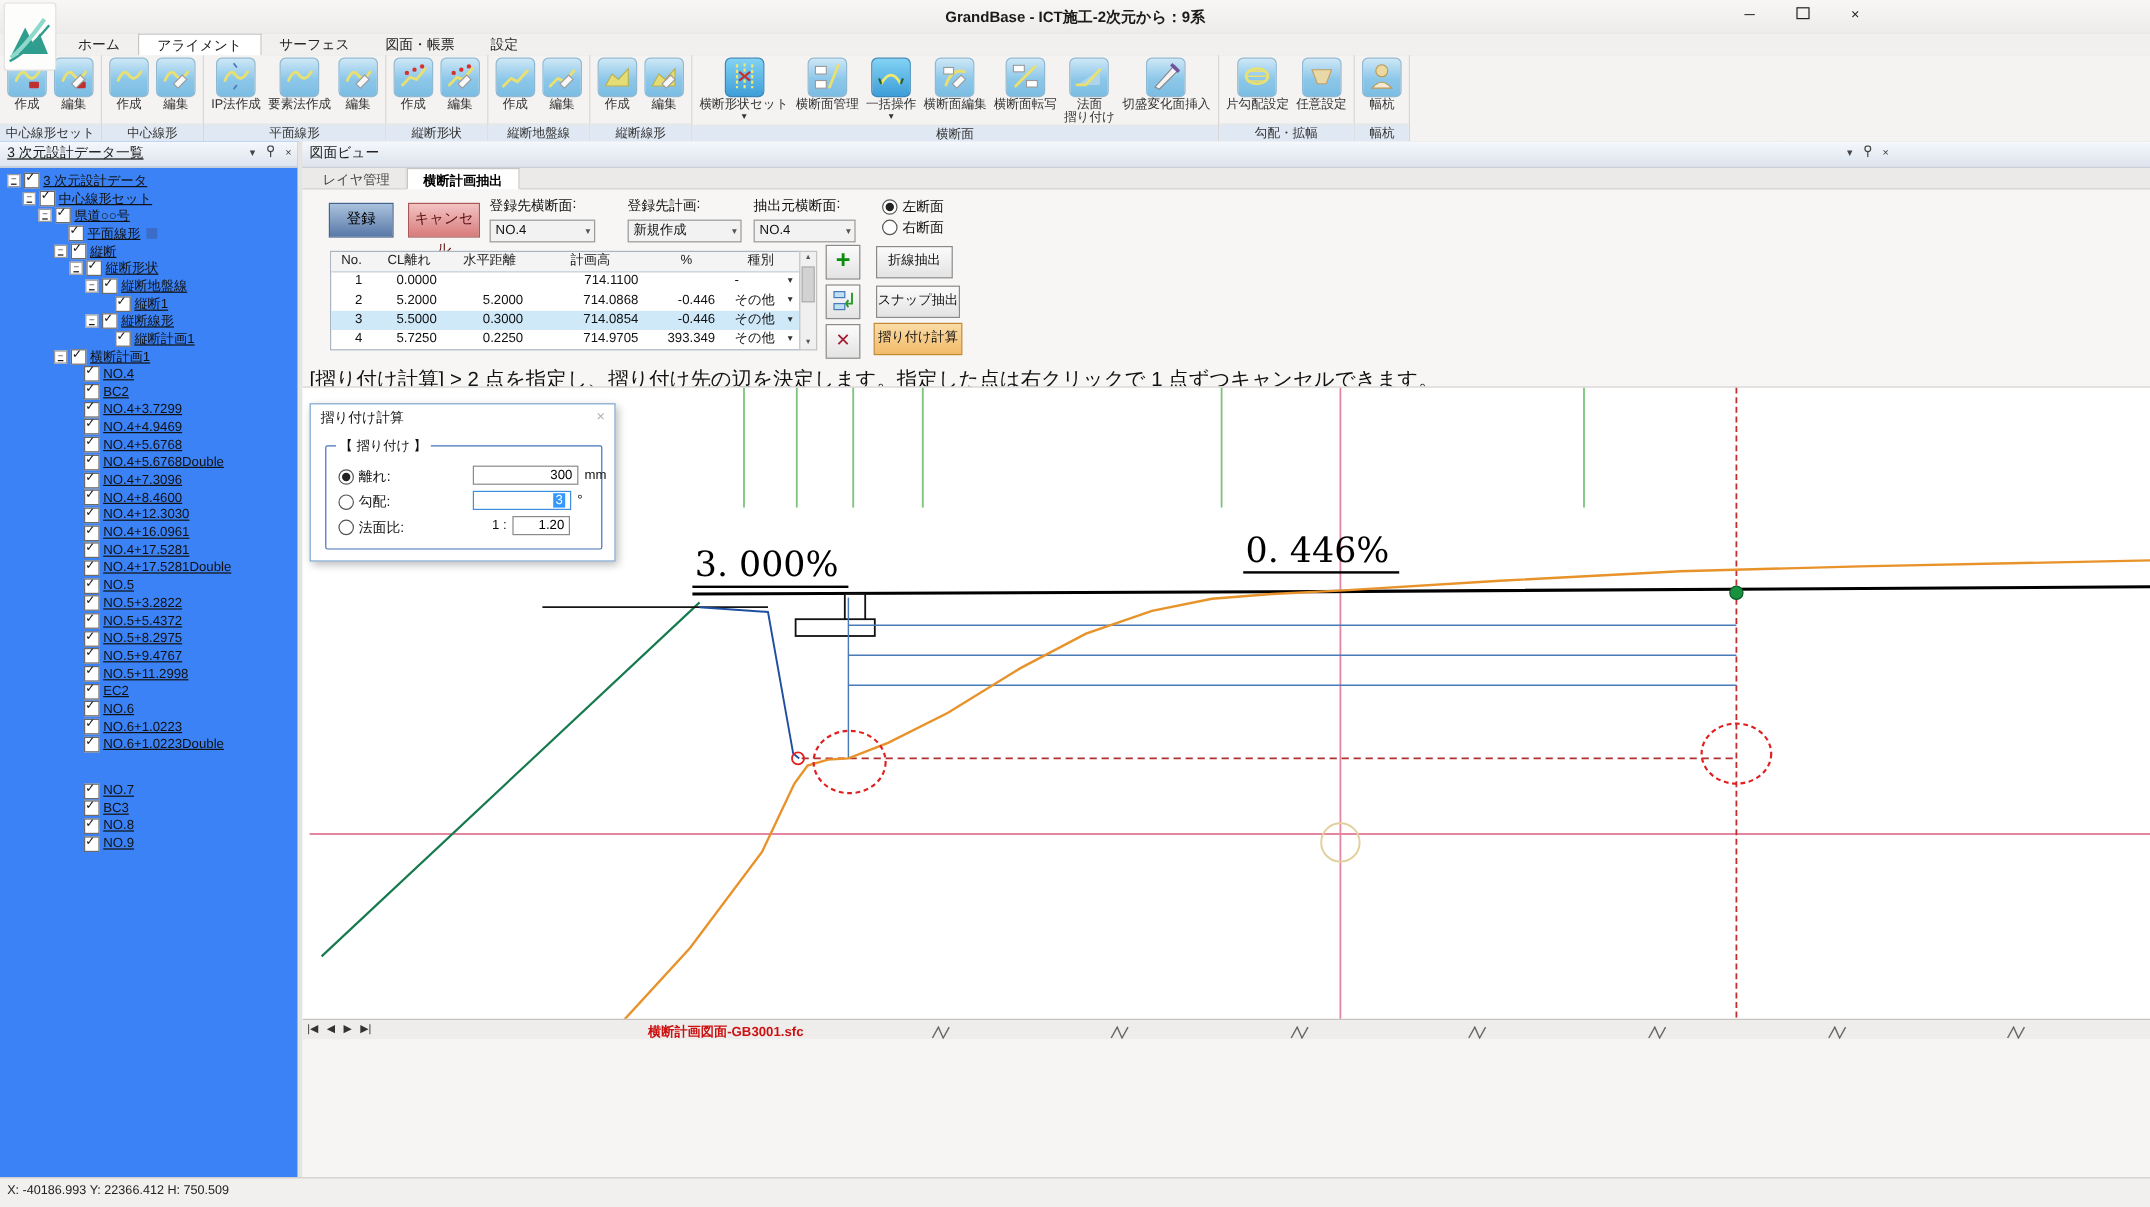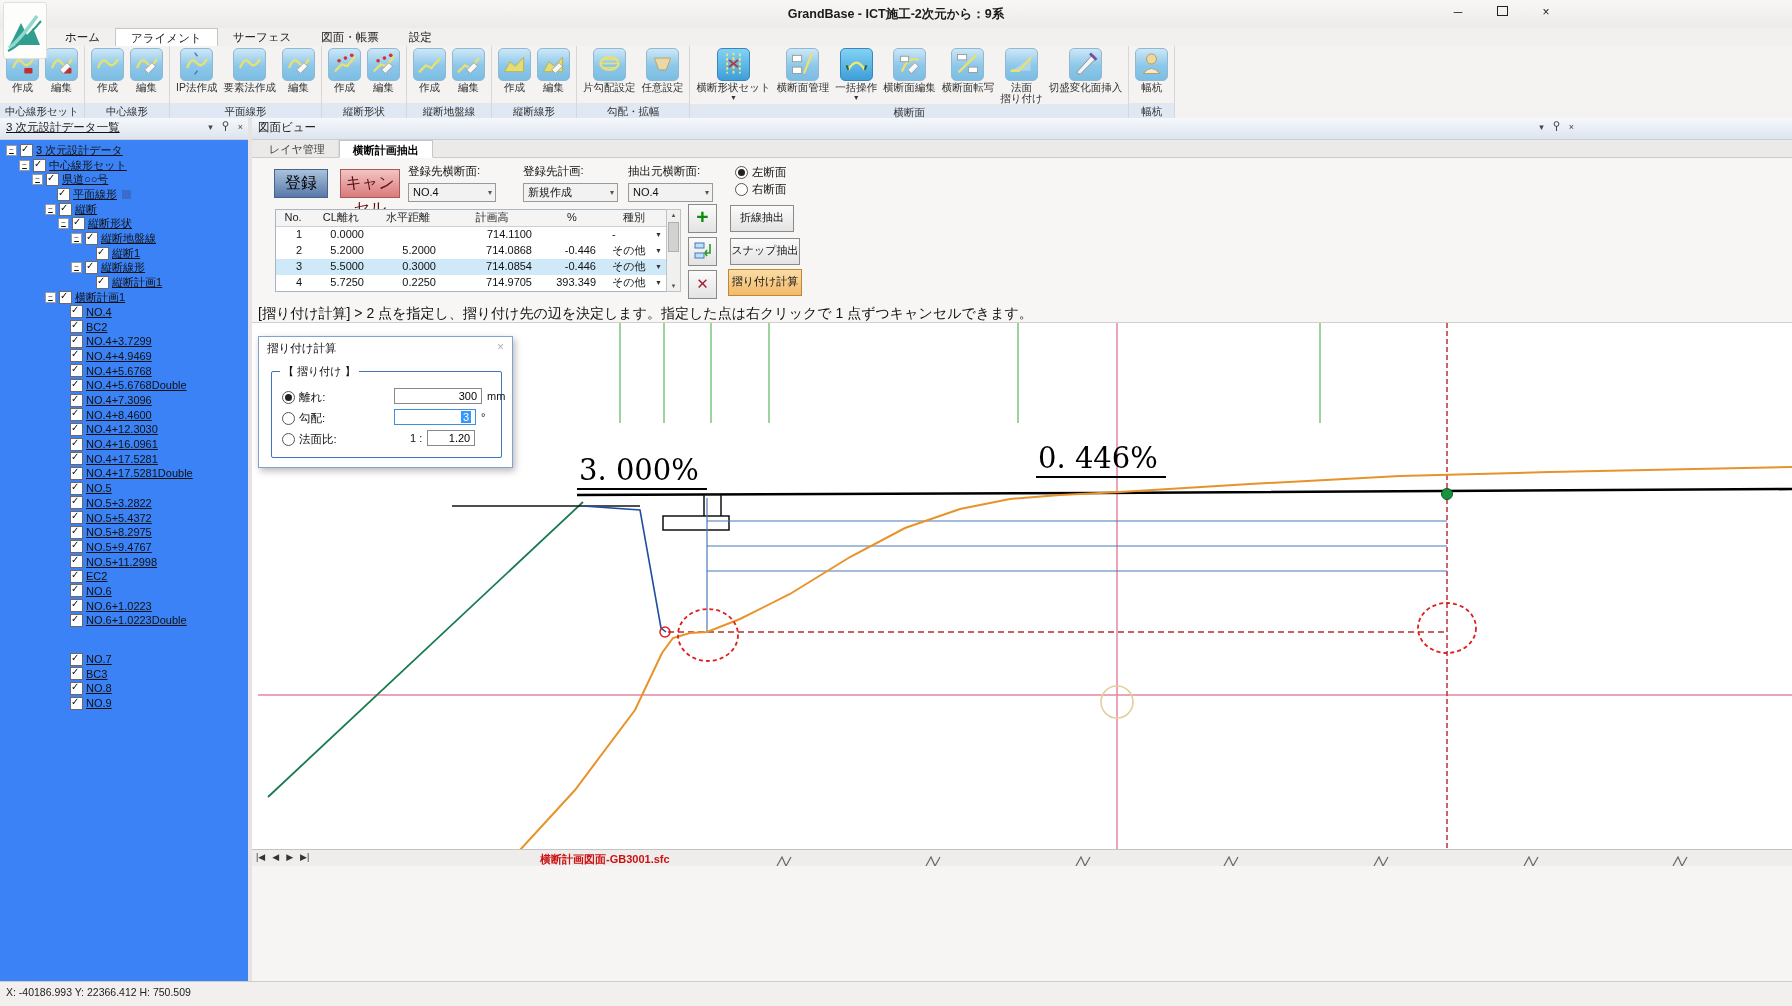--- a/index.html
+++ b/index.html
@@ -53,21 +53,21 @@
   .sq{width:9px;height:9px;background:#3a6cc8;margin-left:5px;flex:none;}
   
   #splitter{position:absolute;left:248px;top:118px;width:4px;bottom:20px;background:#e6e4e2;border-right:1px solid #cac8c6;}
   
   #main-view{position:absolute;top:118px;left:252px;right:0;bottom:20px;display:flex;flex-direction:column;background:#f2f1ef;}
   #view-tabs{height:17px;background:#eceae8;border-bottom:1px solid #cfcdcb;display:flex;font-size:11px;padding-left:4px;}
   .view-tab{padding:2px 13px 0;color:#444;border-right:1px solid #dbd9d7;}
   .view-tab.active{background:#fff;color:#000;border:1px solid #c8c6c4;border-bottom:1px solid #fff;margin-bottom:-1px;font-weight:bold;}
   #view-content{position:relative;flex:1;background:#f7f6f4;overflow:hidden;}
   
-  .push-btn{position:absolute;text-align:center;font-size:16px;border:1px solid #46648e;
+  .push-btn{position:absolute;text-align:center;font-size:12px;border:1px solid #46648e;
     background:linear-gradient(#aac2dd,#5878a8);color:#000;line-height:25px;}
   #btn-register{left:22px;top:11px;width:52px;height:27px;}
   #btn-cancel{left:88px;top:11px;width:58px;height:27px;background:linear-gradient(#f3c3c3,#d87b7b);
     border-color:#a85858;color:#5a1010;}
   .combo-block{position:absolute;top:6px;font-size:11.5px;}
   .combo-label{display:flex;margin-bottom:4px;color:#111;}
   .combo{height:16px;border:1px solid #9a9a9a;background:#f2f2f2;font-size:11px;padding:1px 14px 0 4px;position:relative;line-height:14px;}
   .combo .ca{position:absolute;right:3px;top:2px;font-size:8px;color:#555;}
   #combo1{left:156px;width:88px;} #combo2{left:271px;width:95px;} #combo3{left:376px;width:85px;}
   #radio-group{position:absolute;left:483px;top:6px;font-size:11.5px;}
@@ -87,21 +87,21 @@
   #tscroll .thumb{position:absolute;left:1px;right:1px;top:12px;height:28px;background:#d2d2d2;border:1px solid #b0b0b0;}
   
   .sbtn{position:absolute;background:linear-gradient(#fbfbfb,#e3e3e3);border:1px solid #8a8a8a;
     font-size:11px;text-align:center;line-height:23px;color:#111;}
   #btn-add{left:436px;top:46px;width:27px;height:27px;color:#0c8c0c;font-size:21px;font-weight:bold;line-height:24px;}
   #btn-poly{left:478px;top:47px;width:62px;height:25px;}
   #btn-snapicon{left:436px;top:79px;width:27px;height:27px;}
   #btn-snap{left:478px;top:80px;width:68px;height:25px;}
   #btn-del{left:436px;top:112px;width:27px;height:27px;color:#a02030;font-size:15px;font-weight:bold;line-height:25px;}
   #btn-fit{left:476px;top:111px;width:72px;height:25px;background:linear-gradient(#fadca6,#f2ba6a);border-color:#c08830;}
-  #view-message{position:absolute;left:6px;top:147px;font-size:14px;color:#111;white-space:nowrap;}
+  #view-message{position:absolute;left:6px;top:147px;font-size:17px;color:#111;white-space:nowrap;}
   
   #drawing{position:absolute;left:0;top:164px;width:100%;height:527px;background:#fff;border-top:1px solid #d2d0ce;}
   .pct{position:absolute;font-family:"DejaVu Serif","Liberation Serif",serif;font-size:29px;color:#000;
     border-bottom:2px solid #000;padding:0 8px 1px 2px;white-space:nowrap;}
   #pct-left{left:325px;top:130px;} #pct-right{left:784px;top:118px;}
   
   #sheet-strip{position:absolute;left:0;top:691px;width:100%;height:17px;background:#eeedec;border-top:1px solid #c5c3c1;}
   #nav-btns{position:absolute;left:4px;top:2px;display:flex;gap:7px;font-size:9px;color:#333;}
   #doc-tab{position:absolute;left:288px;top:2px;font-size:11px;font-weight:bold;color:#cc1111;white-space:nowrap;}
   .zz{position:absolute;top:3px;}
@@ -233,32 +233,20 @@
             </svg></div><span>作成</span></div>
         <div class="rbtn"><div class="ricon"><svg viewBox="0 0 32 32" width="29" height="29">
               <path d="M5 25 L11 14 L17 19 L26 9 L26 25 Z" fill="#e4dc74" stroke="#b8b050"></path>
               <path d="M18 27 l8 -8 -4 -4 -8 8 z" fill="#f8f8f8" stroke="#999" stroke-width="1"></path>
             </svg></div><span>編集</span></div>
       </div>
       <div class="rgroup-label">縦断線形</div>
     </div>
     <div class="rgroup">
       <div class="rbtns">
-        <div class="rbtn"><div class="ricon"><svg viewBox="0 0 32 32" width="29" height="29">
-              <ellipse cx="16" cy="16" rx="10" ry="7" fill="none" class="gy"></ellipse>
-              <path d="M6 16 H26 M8 11.5 H24 M8 20.5 H24" class="gy2"></path>
-            </svg></div><span>片勾配設定</span></div>
-        <div class="rbtn"><div class="ricon"><svg viewBox="0 0 32 32" width="29" height="29">
-              <path d="M7 10 H25 L20 23 H12 Z" fill="#ead9a8" stroke="#c0a060"></path>
-            </svg></div><span>任意設定</span></div>
-      </div>
-      <div class="rgroup-label">勾配・拡幅</div>
-    </div>
-    <div class="rgroup">
-      <div class="rbtns">
         <div class="rbtn"><div class="ricon dark"><svg viewBox="0 0 32 32" width="29" height="29">
               <path d="M9 5 V27 M16 4 V28 M23 5 V27" stroke="#f0e870" stroke-width="2" stroke-dasharray="3,2" fill="none"></path>
               <path d="M11 12 L21 20 M21 12 L11 20" stroke="#c03030" stroke-width="2"></path>
             </svg></div><span>横断形状セット</span><span class="rdrop">▼</span></div>
         <div class="rbtn"><div class="ricon"><svg viewBox="0 0 32 32" width="29" height="29">
               <rect x="5" y="7" width="10" height="7" fill="#fff" stroke="#999"></rect>
               <rect x="5" y="20" width="10" height="7" fill="#fff" stroke="#999"></rect>
               <path d="M18 26 L26 6" class="gy"></path>
             </svg></div><span>横断面管理</span></div>
         <div class="rbtn"><div class="ricon dark"><svg viewBox="0 0 32 32" width="29" height="29">
@@ -279,20 +267,32 @@
               <path d="M5 24 L26 24 L26 10 Z" fill="#bcd8ea" opacity="0.75"></path>
               <path d="M5 24 H13 L26 10" class="gy"></path>
             </svg></div><span>法面
 摺り付け</span></div>
         <div class="rbtn"><div class="ricon"><svg viewBox="0 0 32 32" width="29" height="29">
               <path d="M6 26 L24 6 L28 10 L10 28 Z" fill="#f4f4f4" stroke="#888"></path>
               <path d="M21 5 L28 12" stroke="#7050a0" stroke-width="3"></path>
             </svg></div><span>切盛変化面挿入</span></div>
       </div>
       <div class="rgroup-label">横断面</div>
+    </div>
+    <div class="rgroup">
+      <div class="rbtns">
+        <div class="rbtn"><div class="ricon"><svg viewBox="0 0 32 32" width="29" height="29">
+              <ellipse cx="16" cy="16" rx="10" ry="7" fill="none" class="gy"></ellipse>
+              <path d="M6 16 H26 M8 11.5 H24 M8 20.5 H24" class="gy2"></path>
+            </svg></div><span>片勾配設定</span></div>
+        <div class="rbtn"><div class="ricon"><svg viewBox="0 0 32 32" width="29" height="29">
+              <path d="M7 10 H25 L20 23 H12 Z" fill="#ead9a8" stroke="#c0a060"></path>
+            </svg></div><span>任意設定</span></div>
+      </div>
+      <div class="rgroup-label">勾配・拡幅</div>
     </div>
     <div class="rgroup">
       <div class="rbtns">
         <div class="rbtn"><div class="ricon"><svg viewBox="0 0 32 32" width="29" height="29">
               <circle cx="16" cy="11" r="5.5" fill="#ecd9a0" stroke="#b89858"></circle>
               <path d="M7 27 Q16 16 25 27 Z" fill="#f4ead2" stroke="#b89858"></path>
             </svg></div><span>幅杭</span></div>
       </div>
       <div class="rgroup-label">幅杭</div>
     </div>

